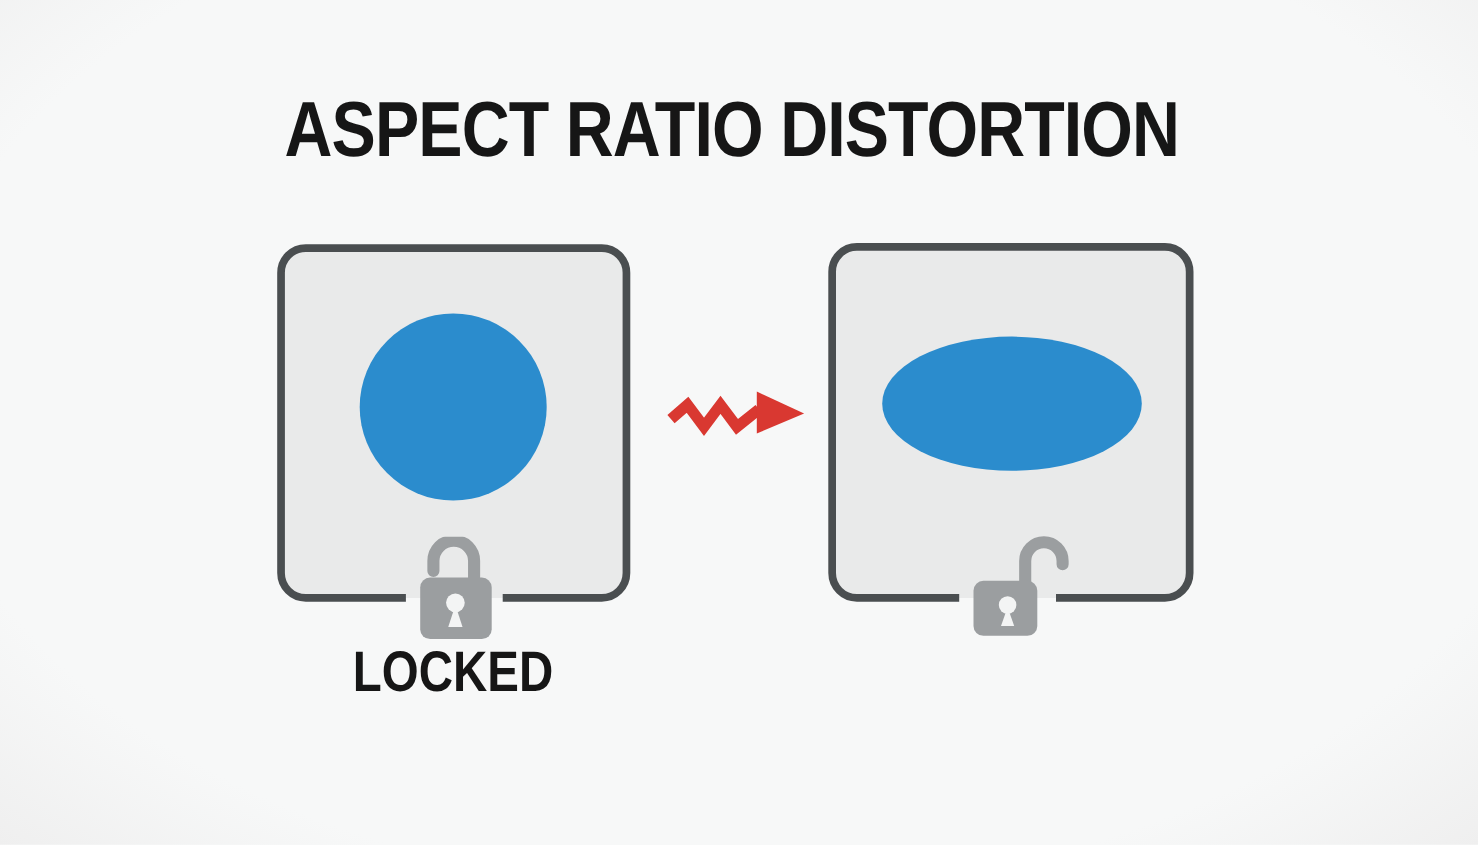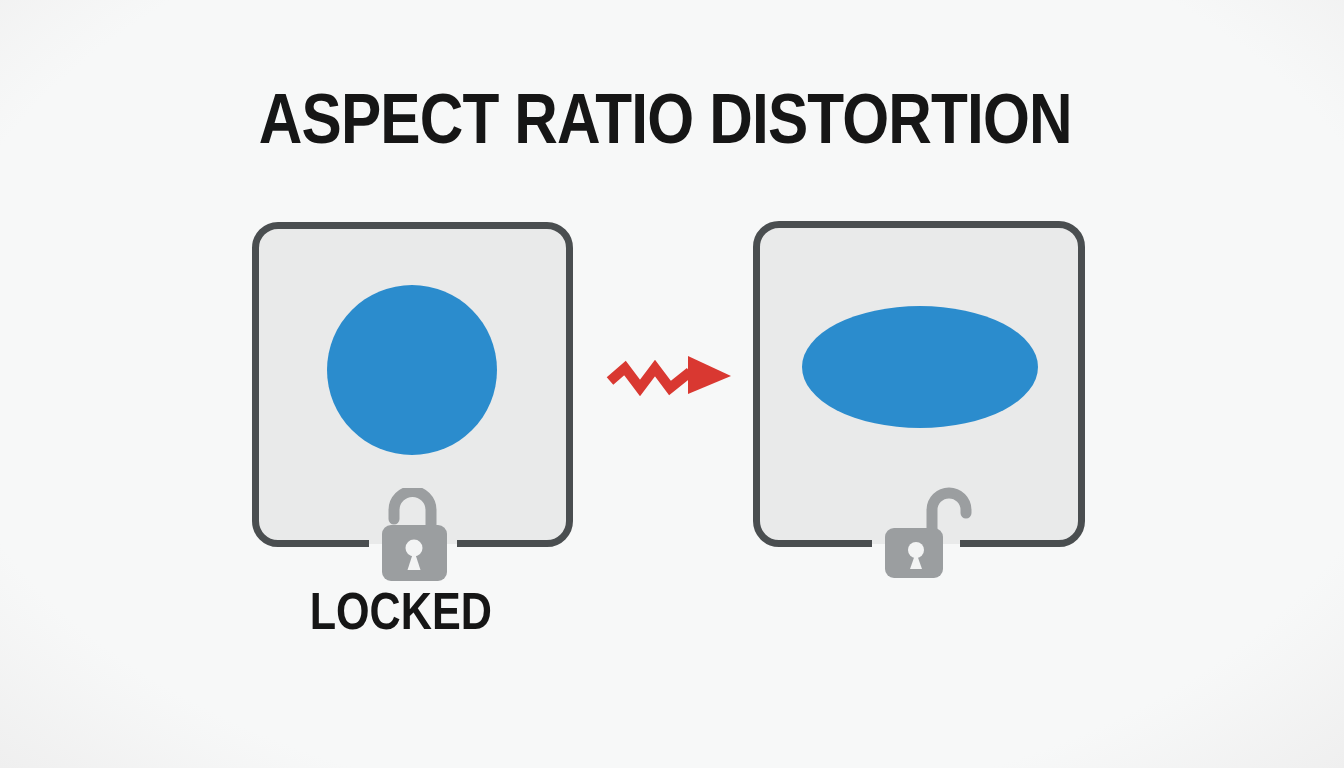--- a/index.html
+++ b/index.html
@@ -50,21 +50,21 @@
   .lock-keyhole{fill:var(--lock-keyhole,#f3f4f4);}
 
   .arrow{position:absolute;left:600px;top:345px;}
   .arrow-zig{fill:none;stroke:var(--arrow-red,#d93831);stroke-width:10;stroke-linejoin:miter;}
   .arrow-head{fill:var(--arrow-red,#d93831);}
 
   .caption{
     position:absolute;top:585px;height:52px;text-align:center;line-height:52px;
     white-space:nowrap;color:var(--text,#161616);
   }
-  .caption.left{left:240px;width:321px;}
+  .caption.left{left:251px;width:321px;}
   .caption.right{left:753px;width:332px;}
   .caption span{
     display:inline-block;font-size:52px;font-weight:bold;letter-spacing:0;
     transform:scaleX(.83);transform-origin:center;
   }
 </style>
 </head>
 <body>
 
 <div class="stage">

